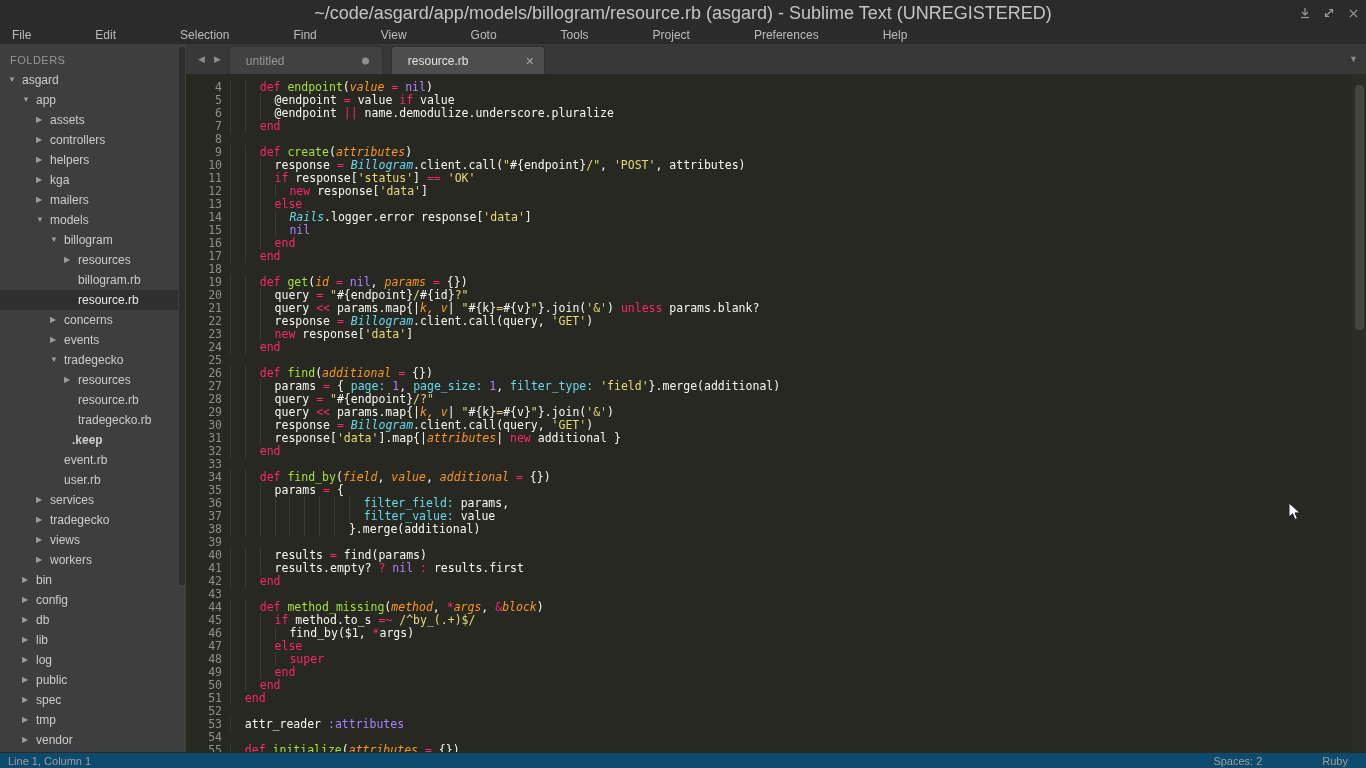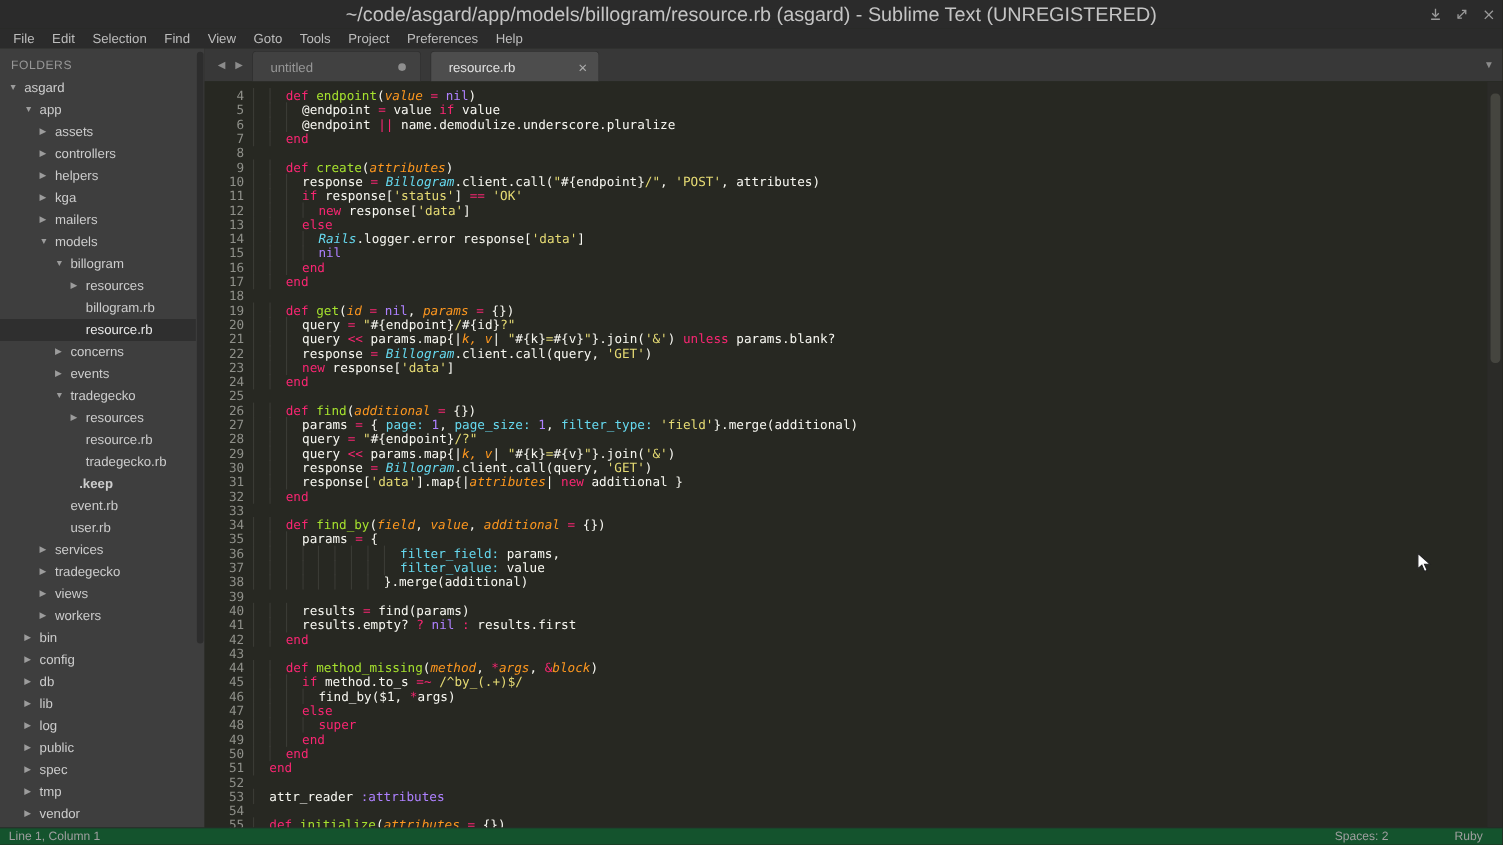--- a/index.html
+++ b/index.html
@@ -6,21 +6,21 @@
   body { font-family:"Liberation Sans", sans-serif; background:#1e1e1e; }
   .window { width:1366px; height:768px; position:relative; overflow:hidden; background:#272822; display:flex; flex-direction:column; }
 
   
   .titlebar { height:26px; background:#2b2b2b; display:flex; align-items:center; justify-content:center; position:relative; flex:0 0 auto; }
   .titlebar .title { font-size:18px; color:#c4c4c4; }
   .win-controls { position:absolute; right:6px; top:0; height:26px; display:flex; align-items:center; gap:10px; }
   .win-btn { width:14px; height:14px; display:flex; align-items:center; justify-content:center; cursor:default; }
 
   
-  .menubar { height:18px; background:#2b2b2b; display:flex; align-items:center; padding-left:4px; flex:0 0 auto; }
+  .menubar { height:18px; background:#2b2b2b; display:flex; align-items:center; padding-left:4px; flex:0 0 auto;gap:48px; }
   .menu-item { font-size:12px; color:#bdbdbd; padding:0 8px; line-height:18px; }
 
   
   .main { flex:1 1 auto; display:flex; min-height:0; }
 
   
   .sidebar { width:186px; background:#3e3e3e; position:relative; overflow:hidden; flex:0 0 auto; }
   .sb-content { width:178px; padding-top:6px; }
   .sb-header { font-size:11px; color:#979797; letter-spacing:0.5px; padding:4px 0 4px 10px; height:20px; }
   .sb-item { height:20px; line-height:20px; display:flex; align-items:center; white-space:nowrap; cursor:default; }
@@ -58,21 +58,21 @@
   .t-f { color:#a6e22e; }
   .t-s { color:#e6db74; }
   .t-n { color:#ae81ff; }
   .t-a { color:#fd971f; font-style:italic; }
   .t-c { color:#66d9ef; font-style:italic; }
   .t-h { color:#66d9ef; }
   .ed-scroll-track { position:absolute; right:0; top:0; width:14px; height:100%; background:#2b2b28; }
   .ed-scroll-thumb { position:absolute; right:2px; top:11px; width:9px; height:245px; background:#45453f; border-radius:4px; }
 
   
-  .statusbar { height:16px; background:#14532d; border-top:1px solid #2a2a2a; display:flex; align-items:center; font-size:11px; color:#9f9f9f; padding-left:8px; flex:0 0 auto; }
+  .statusbar { height:16px; background:#0c4a6e; border-top:1px solid #2a2a2a; display:flex; align-items:center; font-size:11px; color:#9f9f9f; padding-left:8px; flex:0 0 auto; }
   .sb-right { margin-left:auto; display:flex; align-items:center; padding-right:18px; }
   .sb-right .spaces { margin-right:60px; }
 
   
   .mouse { position:absolute; left:1288px; top:502px; z-index:50; }
 </style>
 </head>
 <body>
 
 <div class="window">

